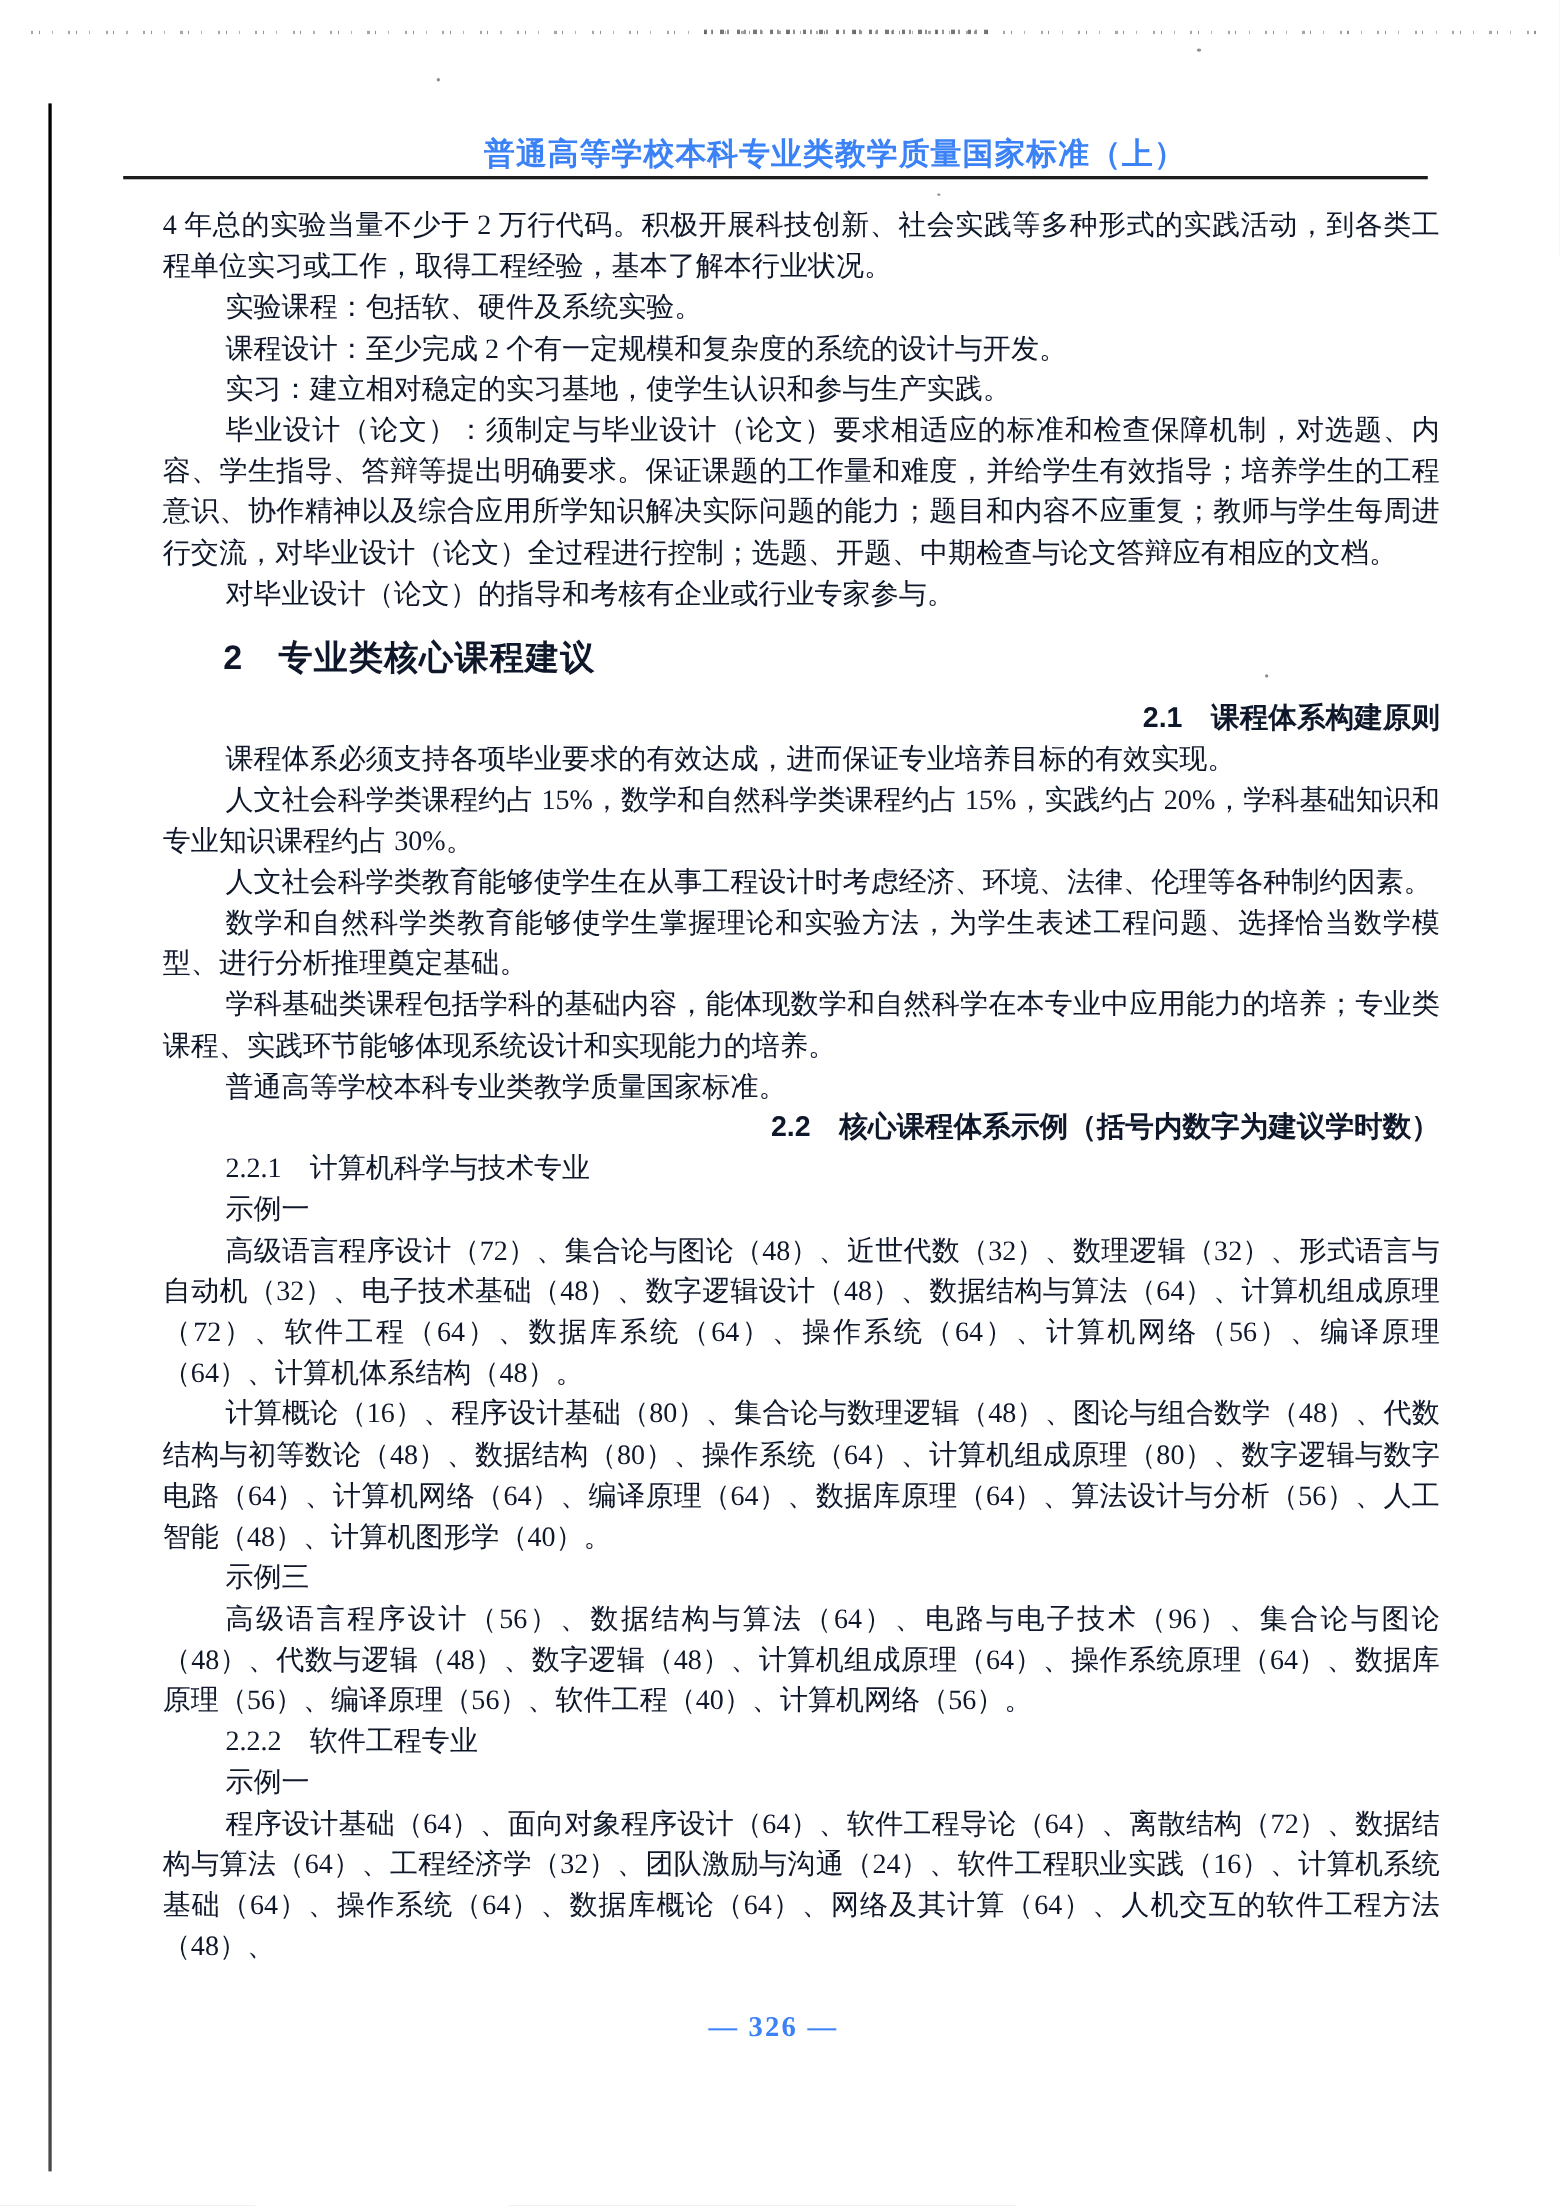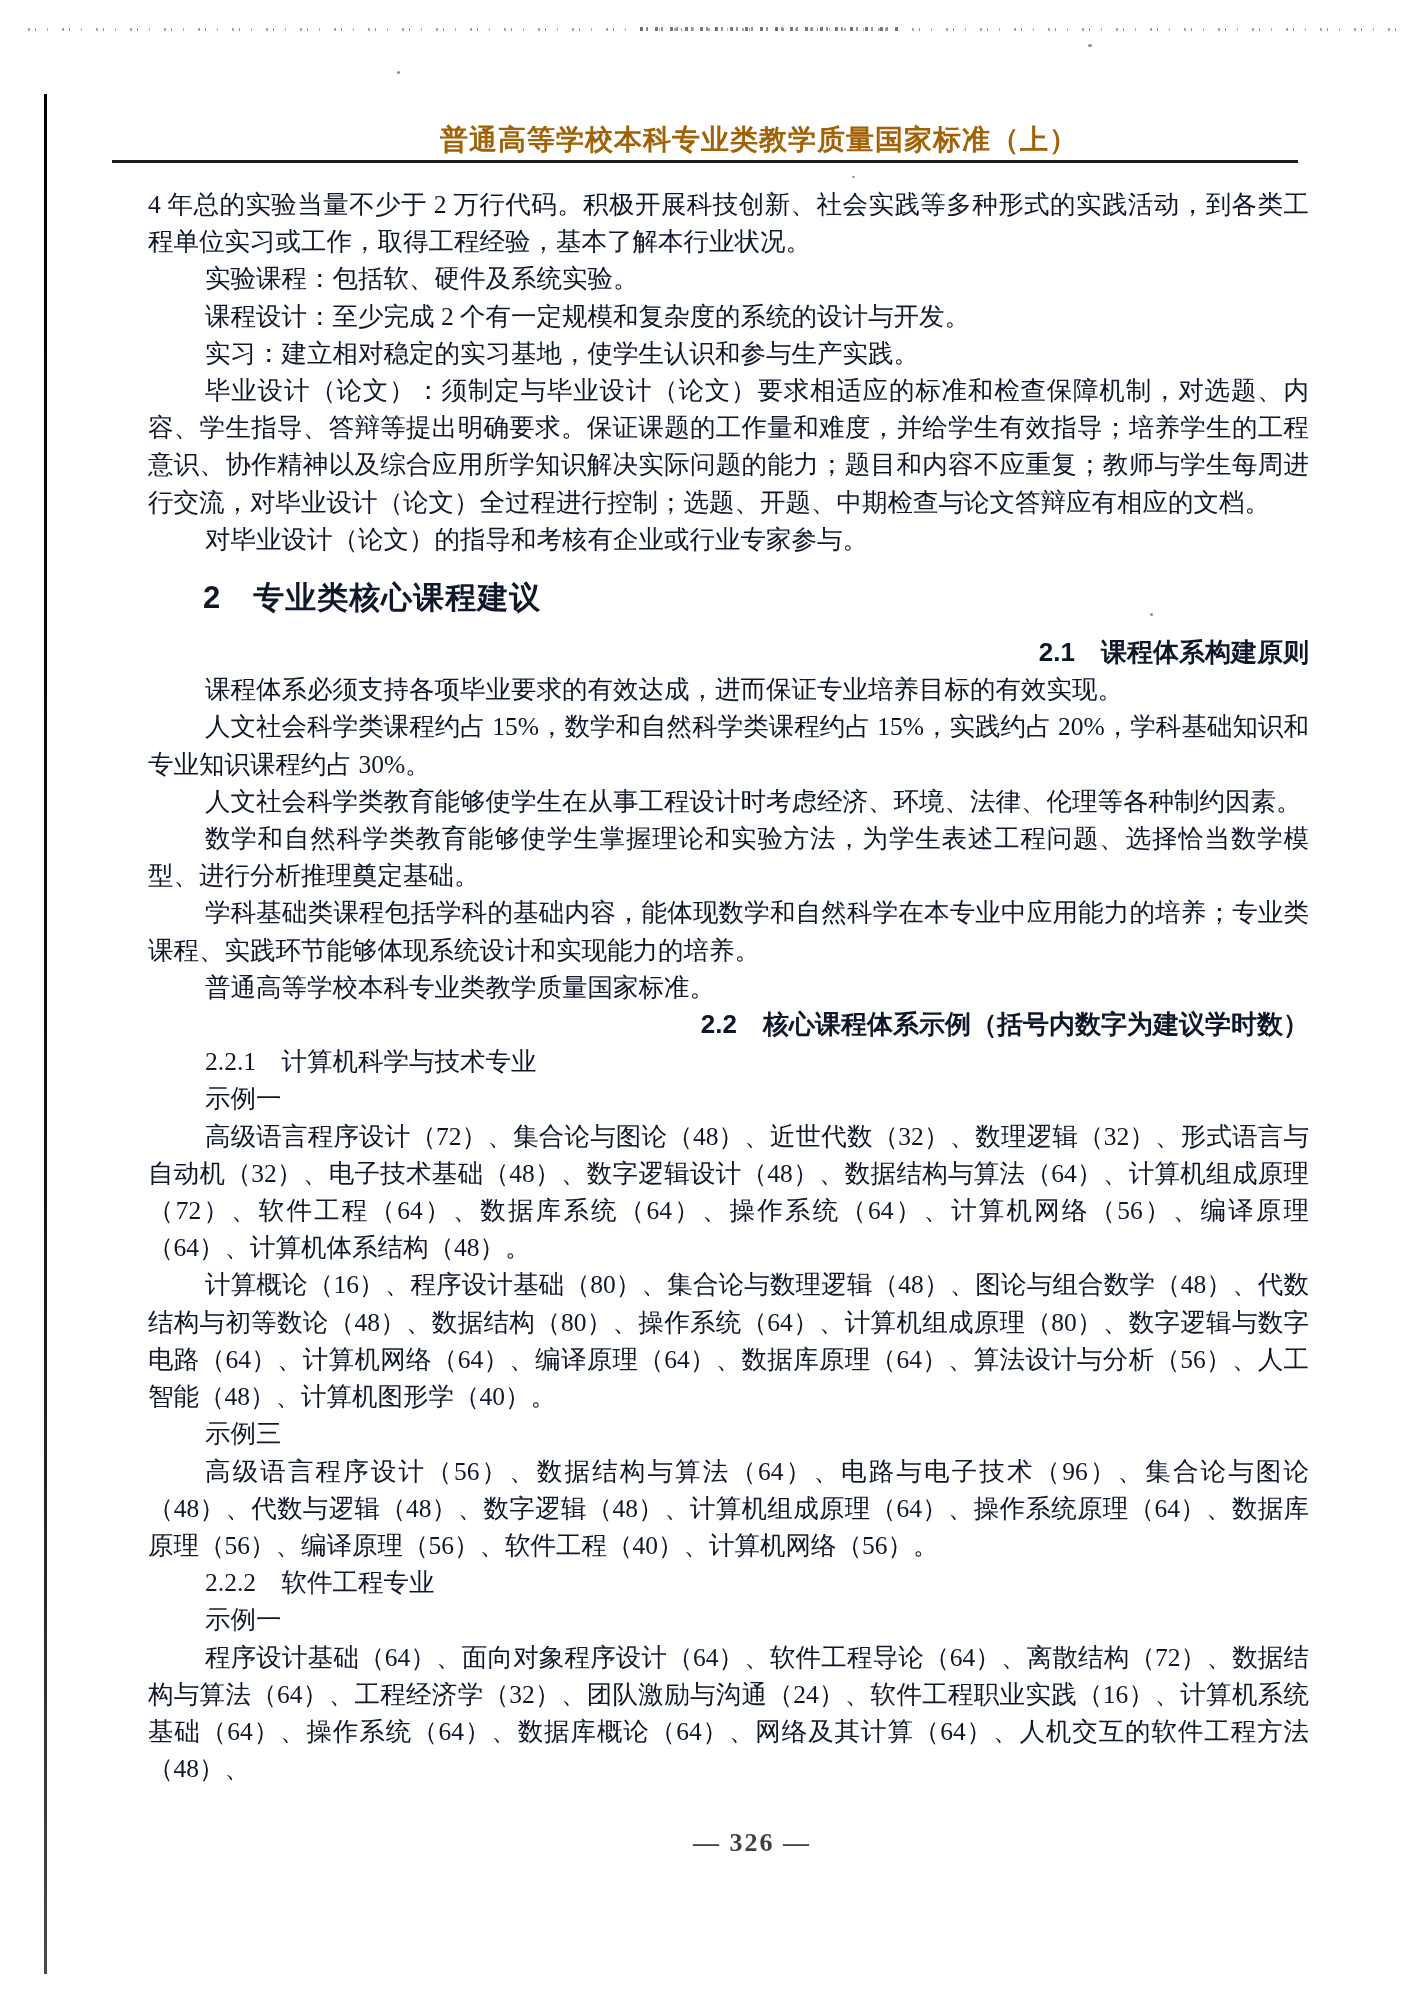--- a/index.html
+++ b/index.html
@@ -50,21 +50,21 @@
   .speck.s5 { left: 296px;  top: 1459px;width: 3px; height: 3px; }
 
   
   .header-title {
     position: absolute;
     left: 440px; top: 121px;
     width: 600px;
     font-size: 28px;
     font-weight: bold;
     letter-spacing: 1px;
-    color: #a16207;
+    color: #3b82f6;
     white-space: nowrap;
     text-align: center;
   }
   .header-rule {
     position: absolute;
     left: 112px; top: 160px;
     width: 1186px; height: 3px;
     background: #1d1d1d;
   }
 
@@ -100,27 +100,27 @@
     text-align: right;
   }
   .blk.subsection-heading {
     padding-left: 57px;
     text-align: left;
   }
 
   
   .page-number {
     position: absolute;
-    left: 632px; top: 1828px;
+    left: 583px; top: 1828px;
     width: 240px;
     text-align: center;
     font-size: 26px;
     font-weight: bold;
     letter-spacing: 2px;
-    color: #404040;
+    color: #3b82f6;
     white-space: nowrap;
   }
 </style>
 </head>
 <body>
 
 <div class="page">
 
   <div class="noise-top"></div>
   <div class="noise-top2"></div>

